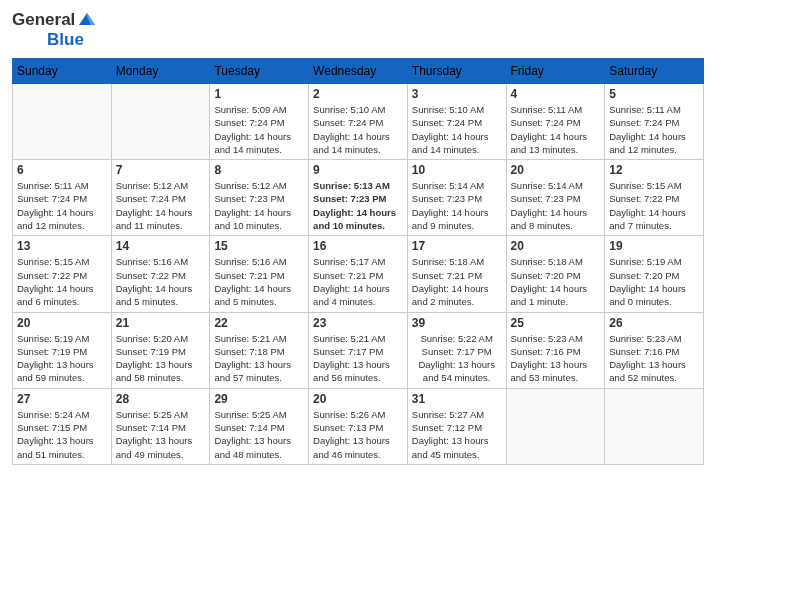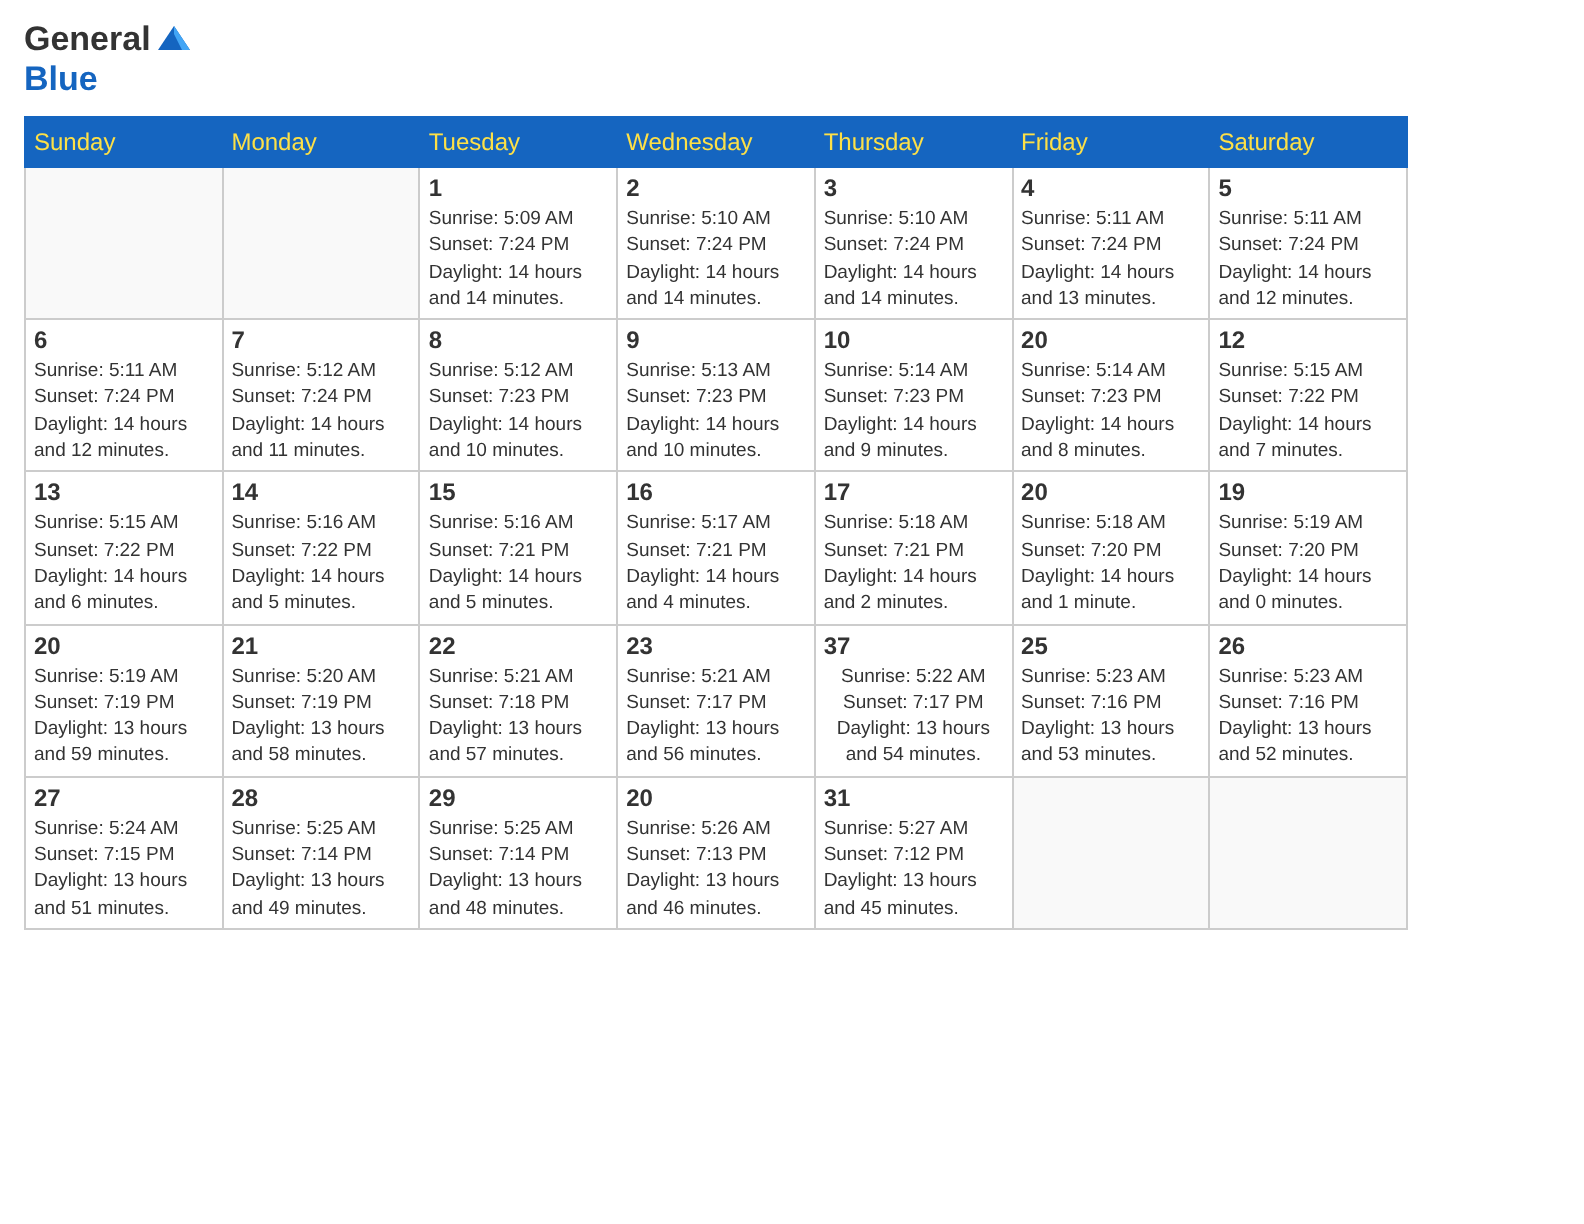--- a/index.html
+++ b/index.html
@@ -20,42 +20,42 @@
       display: flex;
       justify-content: space-between;
       align-items: flex-start;
       margin-bottom: 8px;
     }
     .logo {
       display: flex;
       align-items: center;
     }
     .logo-general { color: #333; }
-    .logo-blue { color: #1565c0; }
+    .logo-blue { color: #1565c0; margin-left: 35px; }
     .title-block {
       text-align: right;
     }
     .month-title {
       font-size: 32px;
       color: #333;
       font-weight: normal;
     }
     .location-title {
       font-size: 14px;
       color: #555;
       margin-top: 2px;
     }
     .calendar {
       width: 100%;
       border-collapse: collapse;
       border: 1px solid #ccc;
     }
     .calendar th {
       background: #1565c0;
-      color: #fde047;
+      color: #000000;
       font-size: 12px;
       padding: 5px 4px;
       text-align: left;
       border: 1px solid #1565c0;
       font-weight: normal;
     }
     .calendar td {
       border: 1px solid #ccc;
       vertical-align: top;
       padding: 3px 4px;
@@ -168,21 +168,21 @@
 Daylight: 14 hours and 11 minutes.</div>
           </td>
           <td>
             <span class="day-number">8</span>
             <div class="day-info" style="white-space: pre-line;">Sunrise: 5:12 AM
 Sunset: 7:23 PM
 Daylight: 14 hours and 10 minutes.</div>
           </td>
           <td>
             <span class="day-number">9</span>
-            <div class="day-info" style="white-space: pre-line;">Sunrise: 5:13 AM
+            <div class="day-info" style="white-space: pre-line; font-weight: bold;">Sunrise: 5:13 AM
 Sunset: 7:23 PM
 Daylight: 14 hours and 10 minutes.</div>
           </td>
           <td>
             <span class="day-number">10</span>
             <div class="day-info" style="white-space: pre-line;">Sunrise: 5:14 AM
 Sunset: 7:23 PM
 Daylight: 14 hours and 9 minutes.</div>
           </td>
           <td>
@@ -261,21 +261,21 @@
 Sunset: 7:18 PM
 Daylight: 13 hours and 57 minutes.</div>
           </td>
           <td>
             <span class="day-number">23</span>
             <div class="day-info" style="white-space: pre-line;">Sunrise: 5:21 AM
 Sunset: 7:17 PM
 Daylight: 13 hours and 56 minutes.</div>
           </td>
           <td>
-            <span class="day-number">37</span>
+            <span class="day-number">39</span>
             <div class="day-info" style="white-space: pre-line; text-align: center;">Sunrise: 5:22 AM
 Sunset: 7:17 PM
 Daylight: 13 hours and 54 minutes.</div>
           </td>
           <td>
             <span class="day-number">25</span>
             <div class="day-info" style="white-space: pre-line;">Sunrise: 5:23 AM
 Sunset: 7:16 PM
 Daylight: 13 hours and 53 minutes.</div>
           </td>

